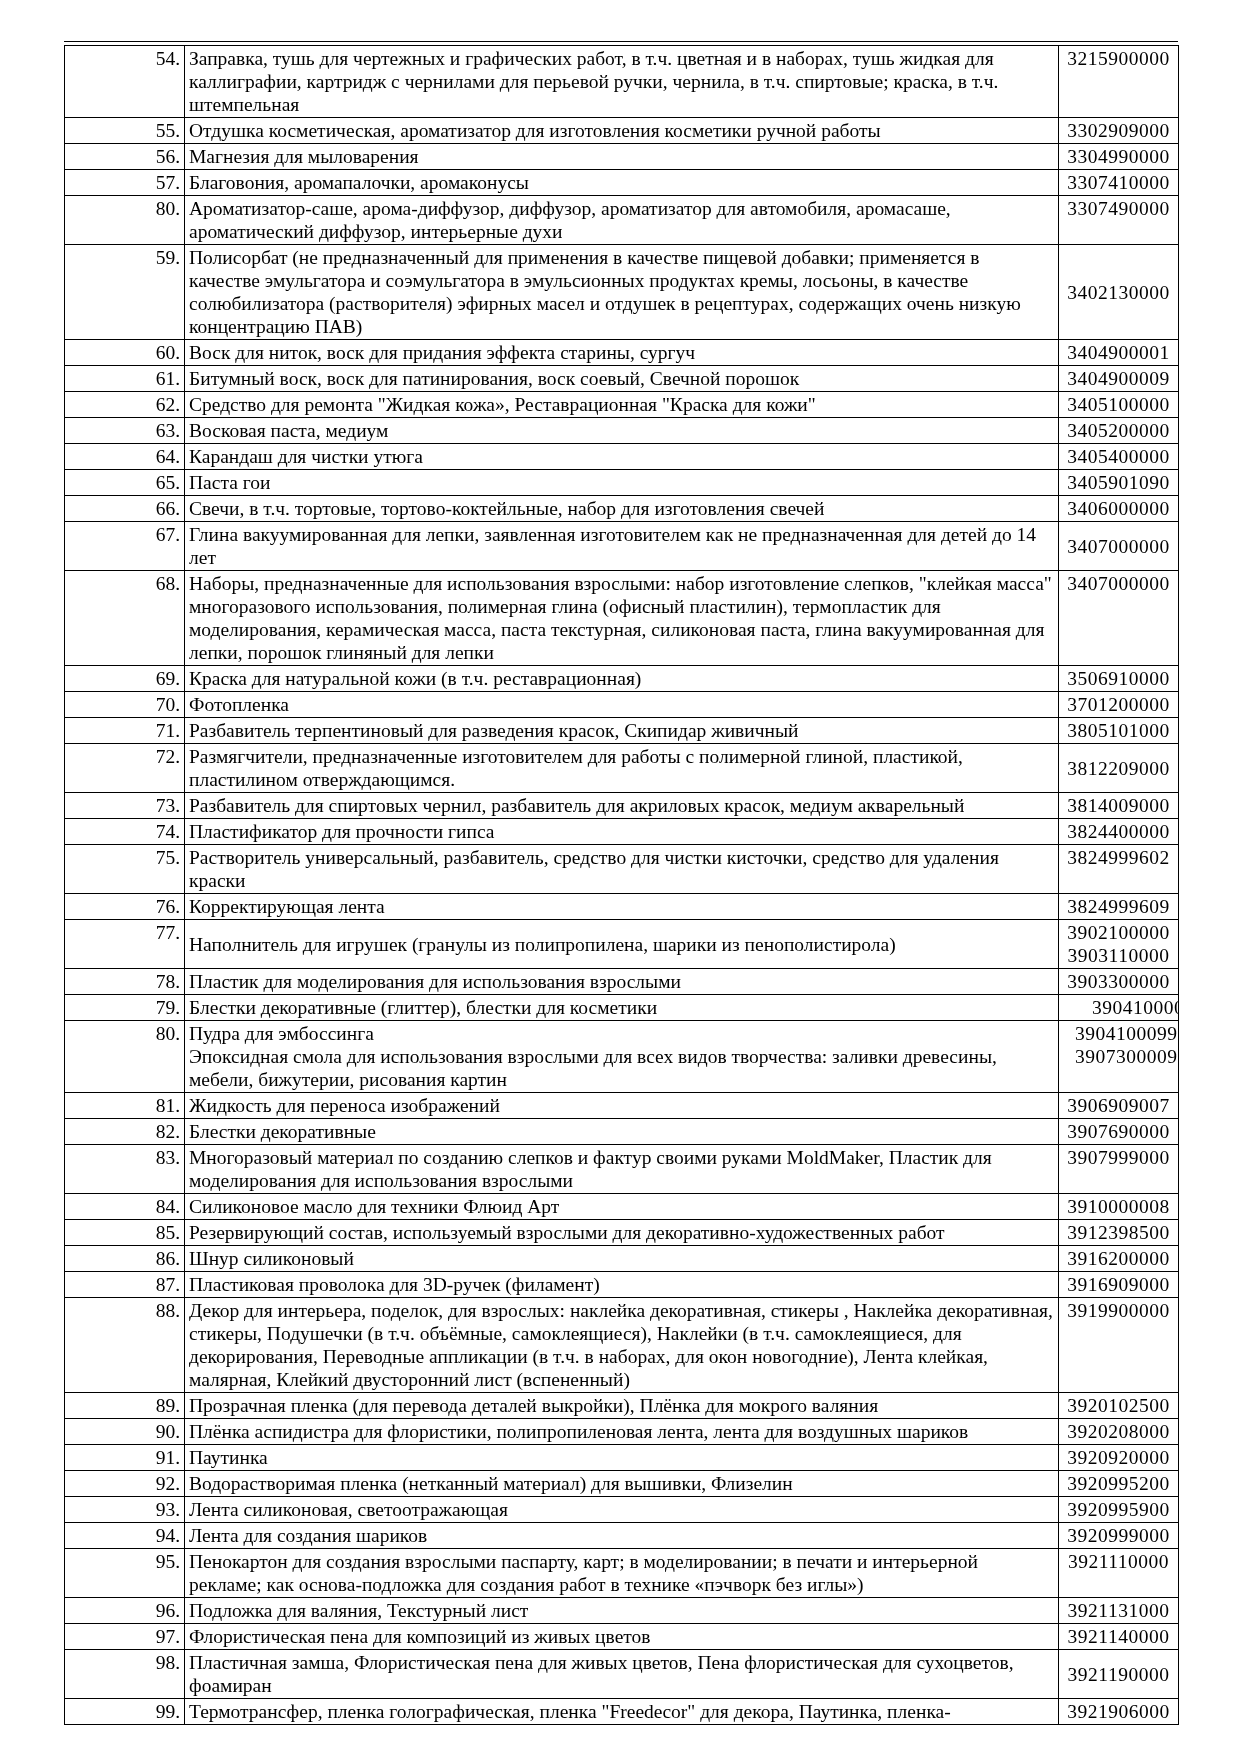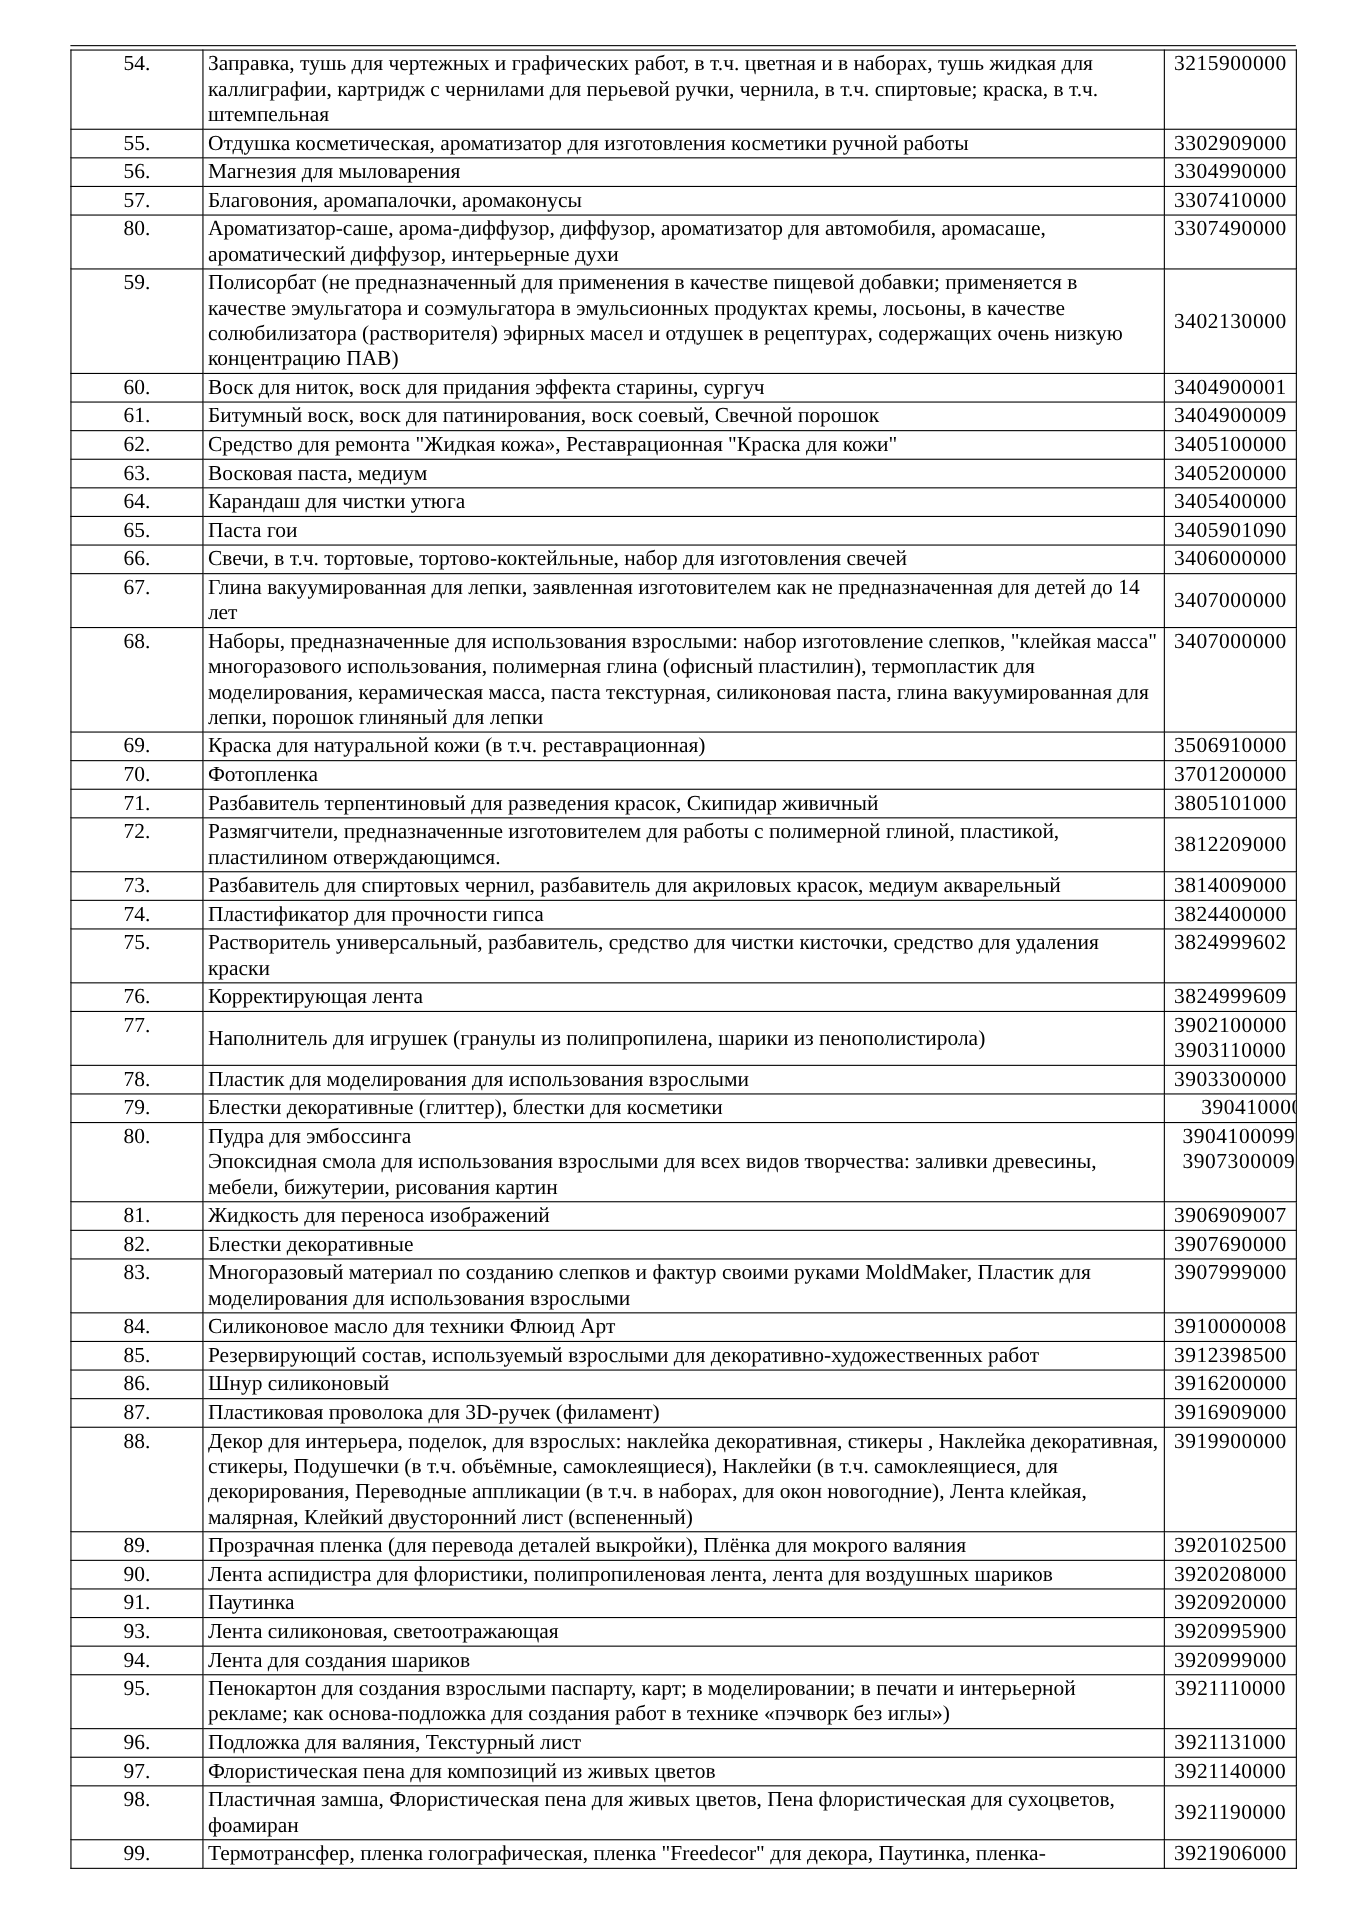--- a/index.html
+++ b/index.html
@@ -38,21 +38,21 @@
     font-size: 19.5px;
     line-height: 23px;
   }
   table.goods td {
     border: 1px solid #000;
     vertical-align: top;
     padding: 1px 4px;
     overflow: hidden;
   }
   td.num {
-    text-align: center;
+    text-align: right;
     padding: 1px 2px;
   }
   td.desc {
     text-align: left;
     padding: 1px 8px 1px 7px;
   }
   td.code {
     text-align: center;
     padding: 1px 2px;
     letter-spacing: 0.5px;
@@ -397,33 +397,42 @@
     <td class="desc">
               <div class="para">Прозрачная пленка (для перевода деталей выкройки), Плёнка для мокрого валяния</div>
             </td>
     <td class="code" style="vertical-align: top;">
               <div class="code-line">3920102500</div>
             </td>
   </tr>
           <tr>
     <td class="num">90.</td>
     <td class="desc">
-              <div class="para">Лента аспидистра для флористики, полипропиленовая лента, лента для воздушных шариков</div>
+              <div class="para">Плёнка аспидистра для флористики, полипропиленовая лента, лента для воздушных шариков</div>
             </td>
     <td class="code" style="vertical-align: top;">
               <div class="code-line">3920208000</div>
             </td>
   </tr>
           <tr>
     <td class="num">91.</td>
     <td class="desc">
               <div class="para">Паутинка</div>
             </td>
     <td class="code" style="vertical-align: top;">
               <div class="code-line">3920920000</div>
+            </td>
+  </tr>
+          <tr>
+    <td class="num">92.</td>
+    <td class="desc">
+              <div class="para">Водорастворимая пленка (нетканный материал) для вышивки, Флизелин</div>
+            </td>
+    <td class="code" style="vertical-align: top;">
+              <div class="code-line">3920995200</div>
             </td>
   </tr>
           <tr>
     <td class="num">93.</td>
     <td class="desc">
               <div class="para">Лента силиконовая, светоотражающая</div>
             </td>
     <td class="code" style="vertical-align: top;">
               <div class="code-line">3920995900</div>
             </td>

